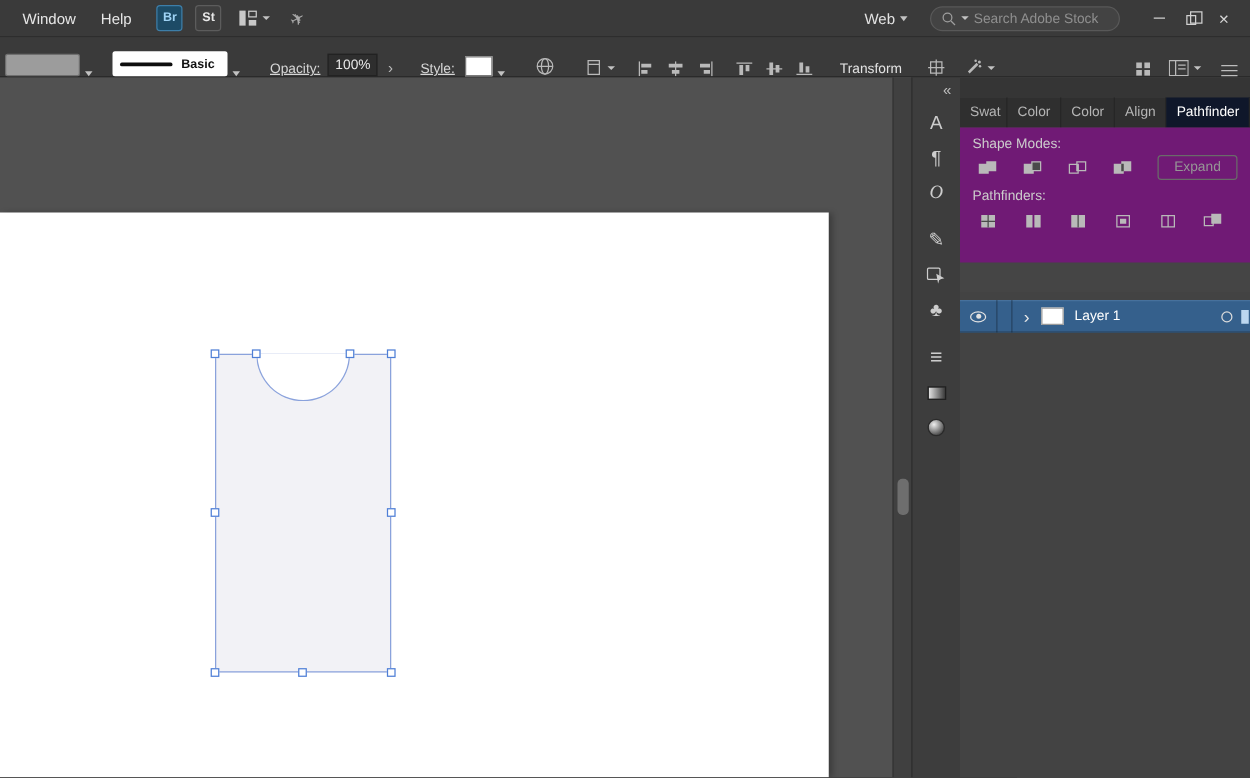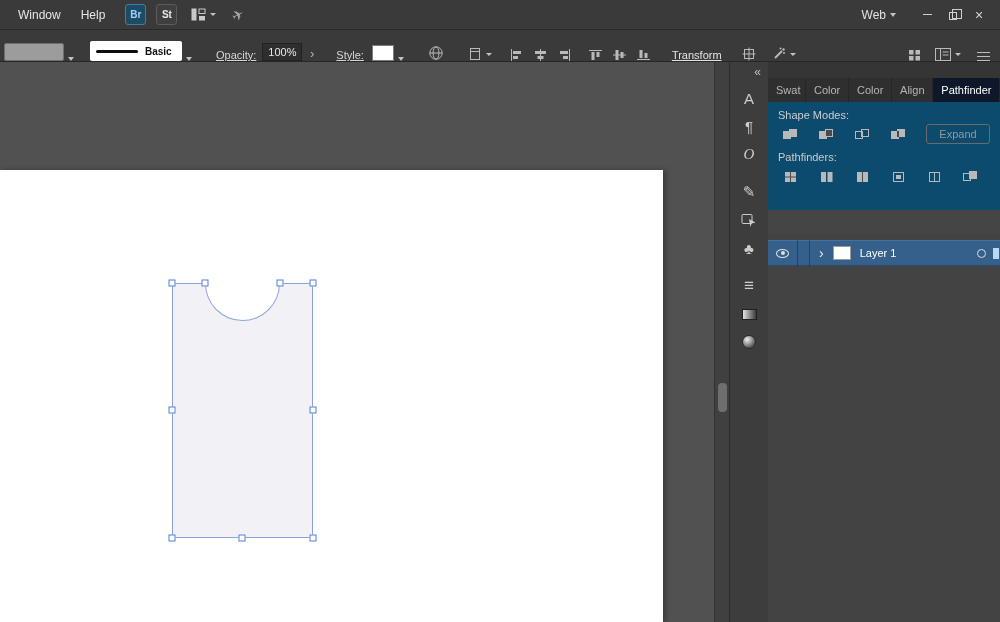--- a/index.html
+++ b/index.html
@@ -41,21 +41,21 @@
   .brush-box { margin-left:16px; width:92px; height:20px; background:#ffffff; border-radius:2px;
                display:flex; align-items:center; padding:0 6px; }
   .brush-line { width:42px; height:3px; background:#0e0e0e; border-radius:2px; }
   .brush-label { font-size:10px; color:#111; margin-left:7px; font-weight:bold; }
   .cb-label { font-size:11px; color:#d6d6d6;text-decoration:underline; }
   .value-box { margin-left:6px; width:40px; height:18px; background:#2e2e2e; border:1px solid #222;
                color:#e8e8e8; font-size:11px; display:flex; align-items:center; justify-content:center; }
   .flyout { color:#bbb; font-size:12px; margin-left:8px; }
   .style-swatch { margin-left:8px; width:22px; height:16px; background:#fff; border:1px solid #7b7b7b; }
   .cb-icon { display:flex; align-items:center; justify-content:center; }
-  .transform-link { font-size:11px; color:#e3e3e3; text-decoration:underline; margin-left:22px; }
+  .transform-link { font-size:11px; color:#e3e3e3; margin-left:22px; }
   .hamburger { width:13px; height:9px; border-top:1.5px solid #bdbdbd; border-bottom:1.5px solid #bdbdbd;
                position:relative; }
   .hamburger::after { content:""; position:absolute; left:0; right:0; top:2.7px; height:1.5px; background:#bdbdbd; }
 
   
   .canvas-area { position:absolute; top:62px; left:0; width:729px; height:560px; background:#515151; }
   .artboard { position:absolute; left:0; top:108px; width:663px; height:452px; background:#ffffff;
               box-shadow:3px 0 5px rgba(0,0,0,0.28); }
   .shape-rect { position:absolute; left:172px; top:221px; width:141px; height:255px;
                 background:#f2f2f6; border:1px solid #8aa2dc; }
@@ -83,21 +83,21 @@
 
   
   .dock-panels { position:absolute; left:768px; top:62px; width:232px; height:560px; background:#454545; }
   .panels-top { position:absolute; top:0; left:0; right:0; height:16px; background:#353535; }
   .tabbar { position:absolute; left:0; right:0; height:24px; background:#2f2f2f; display:flex; }
   .tabbar.t1 { top:16px; } .tabbar.t2 { top:148px; }
   .tab { height:24px; line-height:24px; padding:0 8px; font-size:11px; color:#b5b5b5;
          border-right:1px solid #262626; white-space:nowrap; overflow:hidden; }
   .tab.clip { max-width:38px; }
   .tab.active { background:#0f172a; color:#ffffff; }
-  .pf-body { position:absolute; top:40px; left:0; right:0; height:108px; background:#0c4a6e; }
+  .pf-body { position:absolute; top:40px; left:0; right:0; height:108px; background:#701a75; }
   .pf-label { font-size:11px; color:#cccccc; margin:7px 0 0 10px; }
   .pf-row { display:flex; align-items:center; margin:3px 8px 0 10px; }
   .pf-btn { width:24px; height:20px; display:flex; align-items:center; justify-content:center;
             border-radius:2px; margin-right:12px; }
   .expand-btn { margin-left:auto; margin-right:2px; width:64px; height:20px; border:1px solid #6a6a6a;
                 border-radius:3px; color:#969696; font-size:11px; text-align:center; line-height:18px; }
   .layers-body { position:absolute; top:172px; left:0; right:0; bottom:0; background:#434343; }
   .layer-row { margin-top:6px; height:26px; background:#35608c; display:flex; align-items:center;
                border-top:1px solid #47719c; border-bottom:1px solid #2b4a6b; }
   .eye-cell { width:30px; height:26px; border-right:1px solid rgba(0,0,0,.3);
@@ -129,20 +129,28 @@
           <rect x="8" y="8" width="6" height="4.5" fill="#c9c9c9"></rect>
         </svg>
       <span class="chev sm"></span>
     </span>
     <span class="plane">✈</span>
     <div class="spacer"></div>
     <span class="workspace">
       <span>Web</span>
       <span class="chev"></span>
     </span>
+    <div class="searchbox">
+      <svg width="12" height="12">
+          <circle cx="5" cy="5" r="3.5" fill="none" stroke="#9e9e9e"></circle>
+          <line x1="7.8" y1="7.8" x2="11" y2="11" stroke="#9e9e9e"></line>
+        </svg>
+      <span class="chev sm"></span>
+      <input placeholder="Search Adobe Stock" style="">
+    </div>
     <span class="winbtn">
         <span class="min-line"></span>
       </span>
     <span class="winbtn">
         <span class="restore"></span>
       </span>
     <span class="winbtn closex">×</span>
   </div>
 
   <div class="controlbar">

